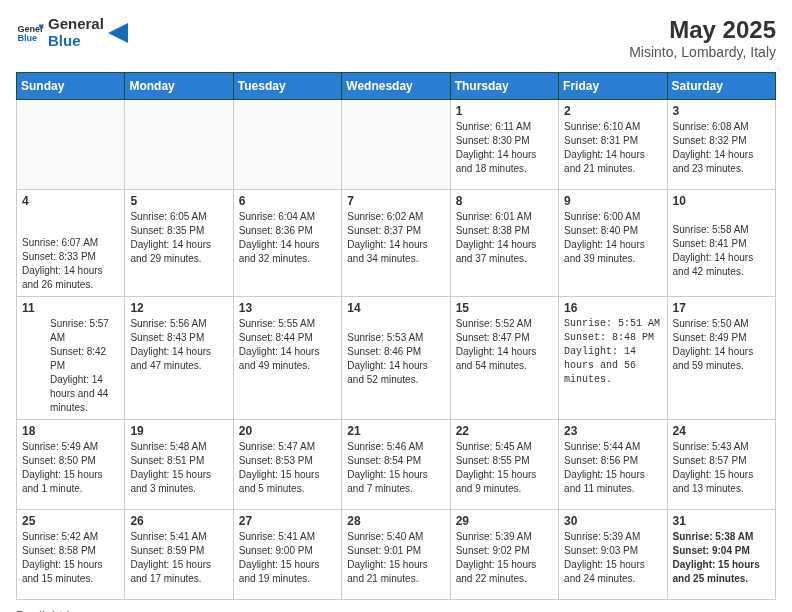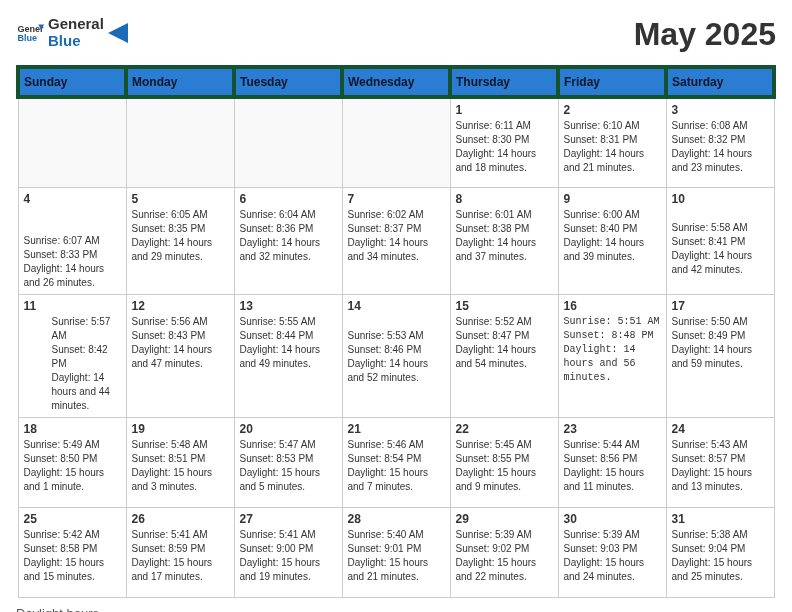--- a/index.html
+++ b/index.html
@@ -24,41 +24,41 @@
     .logo-general { color: #333; }
     .logo-blue { color: #1a6bb5; }
     .logo-icon {
       width: 28px;
       height: 28px;
     }
     .title-block {
       text-align: right;
     }
     .calendar-title {
-      font-size: 32px;
+      font-size: 24px;
       font-weight: bold;
       color: #333;
     }
     .calendar-subtitle {
       font-size: 14px;
       color: #555;
     }
     table {
       width: 100%;
       border-collapse: collapse;
       table-layout: fixed;
     }
     th {
       background-color: #2b7cd3;
-      color: #0f172a;
+      color: #ffffff;
       font-size: 12px;
       font-weight: bold;
       padding: 6px 4px;
       text-align: left;
-      border: 4px solid #14532d;
+      border: 1px solid #14532d;
     }
     td {
       vertical-align: top;
       border: 1px solid #ccc;
       padding: 4px 5px;
       height: 90px;
       background: #fff;
       font-size: 10.5px;
       color: #333;
     }
@@ -95,20 +95,21 @@
     <div style="display:flex;flex-direction:column;line-height:1.1;">
       <span class="logo-general" style="font-size:15px;font-weight:bold;color:#333;">General</span>
       <span class="logo-blue" style="font-size:15px;font-weight:bold;color:#1a6bb5;">Blue</span>
     </div>
     <svg width="20" height="20" viewBox="0 0 20 20">
       <polygon points="0,10 20,0 20,20" fill="#1a6bb5"></polygon>
     </svg>
   </div>
   <div class="title-block">
     <div class="calendar-title">May 2025</div>
+    <div class="calendar-subtitle">Misinto, Lombardy, Italy</div>
   </div>
 </div>
 
 <table>
   <thead>
     <tr>
     <th>Sunday</th>
         <th>Monday</th>
         <th>Tuesday</th>
         <th>Wednesday</th>
@@ -306,21 +307,21 @@
 Daylight: 15 hours and 22 minutes.</div>
         </td>
         <td>
           <div class="day-number">30</div>
           <div class="day-info" style="white-space: pre-line;">Sunrise: 5:39 AM
 Sunset: 9:03 PM
 Daylight: 15 hours and 24 minutes.</div>
         </td>
         <td>
           <div class="day-number">31</div>
-          <div class="day-info" style="white-space: pre-line;">Sunrise: 5:38 AM
+          <div class="day-info" style="white-space: pre-line; font-weight: bold;">Sunrise: 5:38 AM
 Sunset: 9:04 PM
 Daylight: 15 hours and 25 minutes.</div>
         </td>
       </tr>
     </tbody>
 </table>
 
 <div class="footer">
   <span>Daylight hours</span>
 </div>

